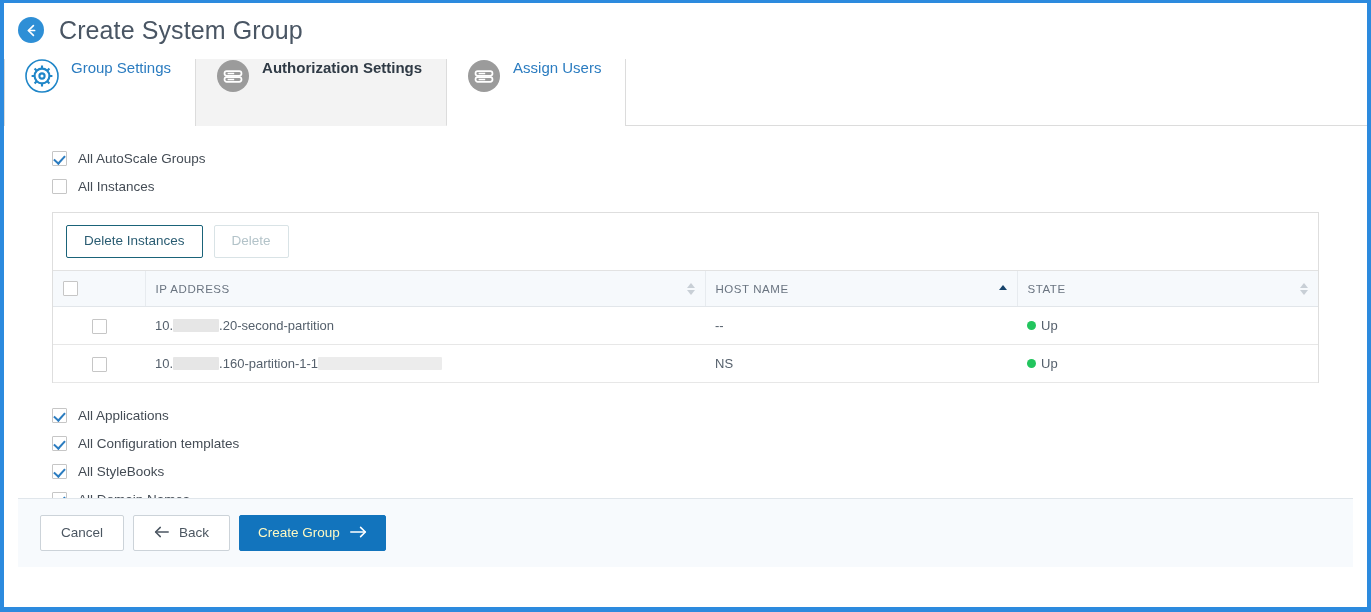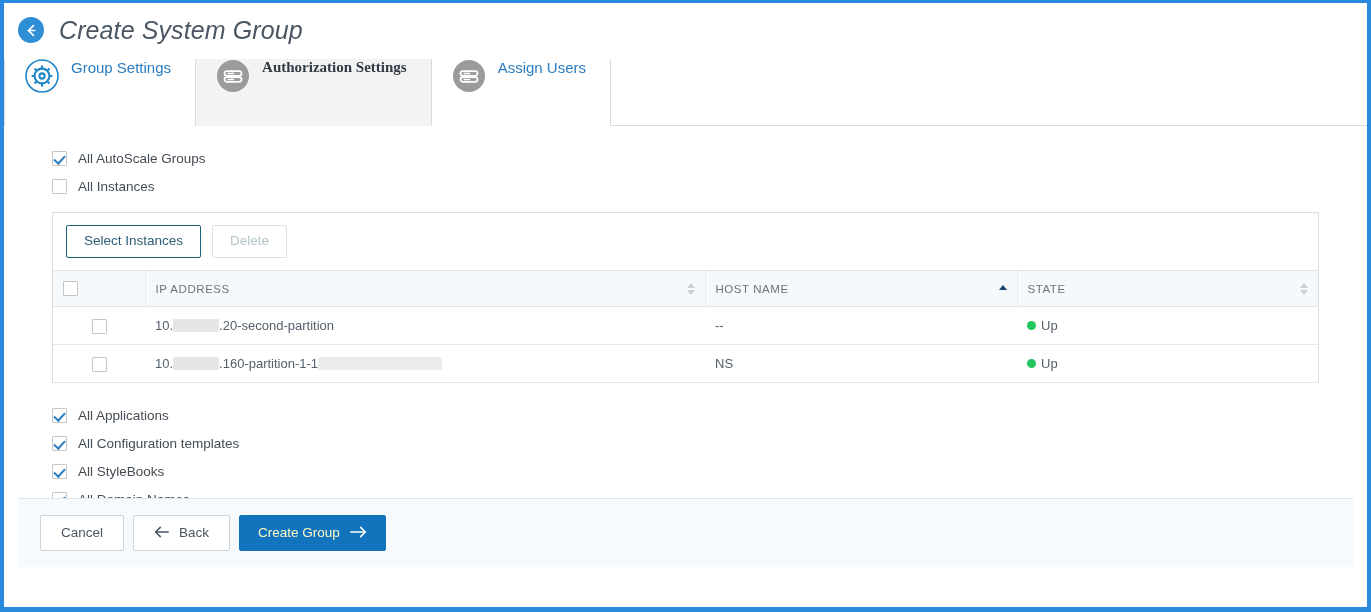--- a/index.html
+++ b/index.html
@@ -52,21 +52,20 @@
     flex: none;
   }
   .back-circle svg { display: block; }
   .page-title {
     font-size: 25px;
     color: #4a5664;
     font-weight: 400;
     margin-left: 15px;
     letter-spacing: .1px;
     line-height: 1;
-    font-style: italic;
   }
 
   
   .tabs {
     display: flex;
     border-bottom: 1px solid #dcdcdc;
     margin-top: 6px;
     background: #ffffff;
     height: 67px;
     box-sizing: border-box;
@@ -79,21 +78,20 @@
     border-right: 1px solid #dcdcdc;
     background: #ffffff;
     cursor: pointer;
     height: 67px;
   }
   .tab:first-child { border-left: 1px solid #dcdcdc; }
   .tab.active {
     background: #f3f3f3;
     border-bottom: 1px solid #f3f3f3;
     margin-bottom: -1px;
-    font-family: Liberation Serif, serif;
   }
   .tab-label {
     font-size: 15px;
     color: #2b7cc0;
     margin-left: 12px;
     white-space: nowrap;
   }
   .tab.active .tab-label {
     color: #2f3a45;
     font-weight: bold;
@@ -358,21 +356,21 @@
         <span class="chk-label">All AutoScale Groups</span>
       </div>
 
       <div class="chk-row">
         <span class="chk"></span>
         <span class="chk-label">All Instances</span>
       </div>
 
       <div class="panel">
         <div class="panel-toolbar">
-          <button class="btn-outline">Select Instances</button>
+          <button class="btn-outline">Delete Instances</button>
           <button class="btn-outline disabled">Delete</button>
         </div>
 
         <table class="grid">
           <thead>
             <tr>
               <th class="c-check">
                 <span class="chk"></span>
               </th>
               <th class="c-ip">

